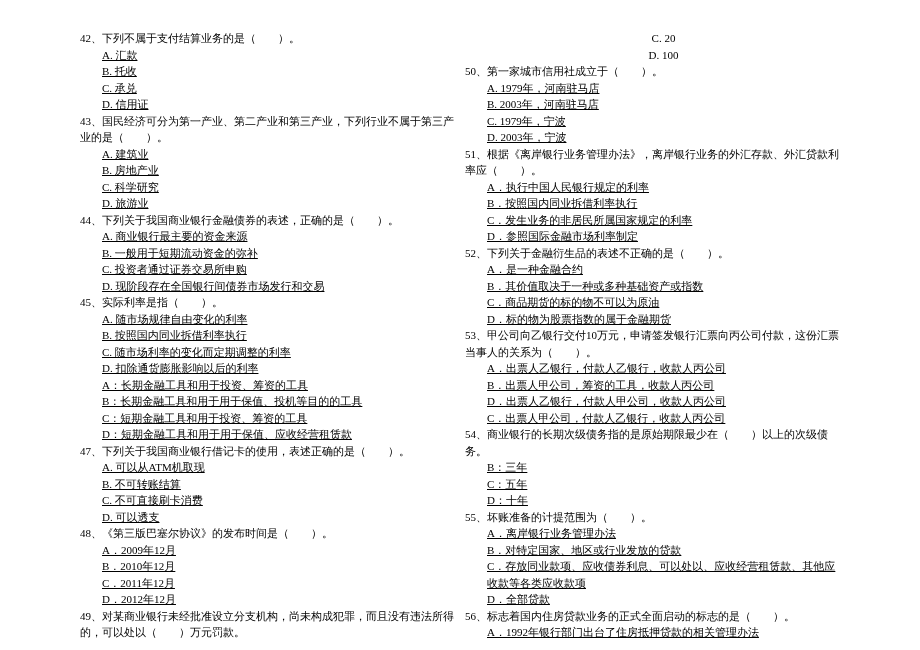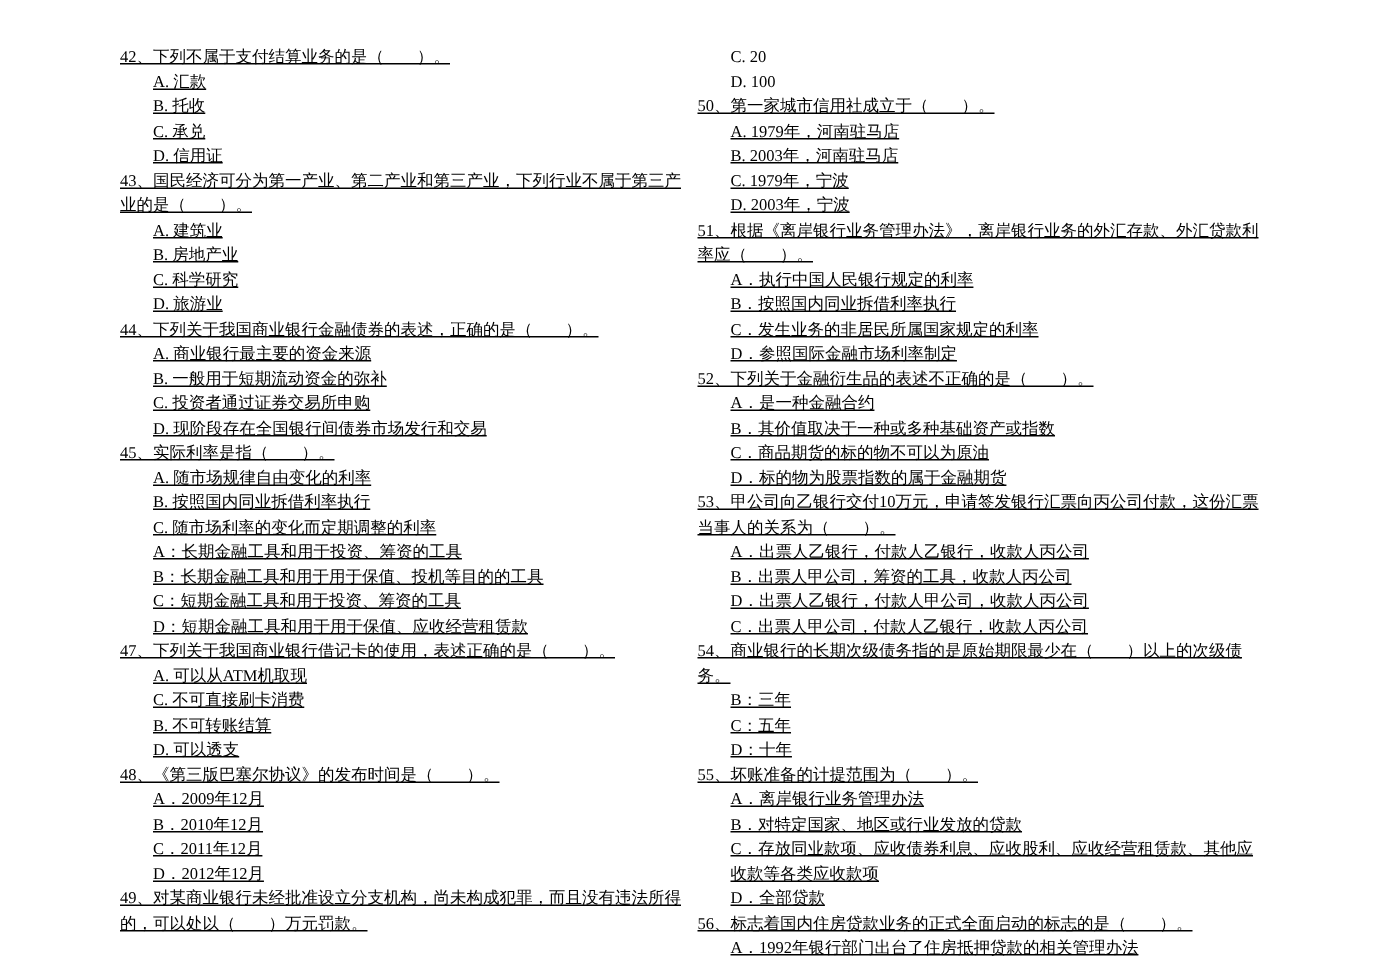--- a/index.html
+++ b/index.html
@@ -17,30 +17,30 @@
     .columns {
       display: flex;
       gap: 10px;
     }
     .col {
       flex: 1;
     }
     .q-text {
       margin: 0;
       padding: 0;
-      text-decoration: underline;
     }
     .option {
       padding-left: 2em;
       margin: 0;
       text-decoration: underline;
     }
     .option-short {
       padding-left: 2em;
       margin: 0;
+      text-align: center;
     }
   </style>
 </head>
 <body>
 
 <div class="columns">
   <div class="col">
     <p class="q-text">42、下列不属于支付结算业务的是（　　）。</p>
     <p class="option">A. 汇款</p>
     <p class="option">B. 托收</p>
@@ -56,30 +56,31 @@
     <p class="q-text">44、下列关于我国商业银行金融债券的表述，正确的是（　　）。</p>
     <p class="option">A. 商业银行最主要的资金来源</p>
     <p class="option">B. 一般用于短期流动资金的弥补</p>
     <p class="option">C. 投资者通过证券交易所申购</p>
     <p class="option">D. 现阶段存在全国银行间债券市场发行和交易</p>
 
     <p class="q-text">45、实际利率是指（　　）。</p>
     <p class="option">A. 随市场规律自由变化的利率</p>
     <p class="option">B. 按照国内同业拆借利率执行</p>
     <p class="option">C. 随市场利率的变化而定期调整的利率</p>
+    <p class="option">D. 扣除通货膨胀影响以后的利率</p>
 
     <p class="option">A：长期金融工具和用于投资、筹资的工具</p>
     <p class="option">B：长期金融工具和用于用于保值、投机等目的的工具</p>
     <p class="option">C：短期金融工具和用于投资、筹资的工具</p>
     <p class="option">D：短期金融工具和用于用于保值、应收经营租赁款</p>
 
     <p class="q-text">47、下列关于我国商业银行借记卡的使用，表述正确的是（　　）。</p>
     <p class="option">A. 可以从ATM机取现</p>
+    <p class="option">B. 不可转账结算</p>
     <p class="option">C. 不可直接刷卡消费</p>
-    <p class="option">B. 不可转账结算</p>
     <p class="option">D. 可以透支</p>
 
     <p class="q-text">48、《第三版巴塞尔协议》的发布时间是（　　）。</p>
     <p class="option">A．2009年12月</p>
     <p class="option">B．2010年12月</p>
     <p class="option">C．2011年12月</p>
     <p class="option">D．2012年12月</p>
 
     <p class="q-text">49、对某商业银行未经批准设立分支机构，尚未构成犯罪，而且没有违法所得的，可以处以（　　）万元罚款。</p>
 
@@ -114,20 +115,20 @@
     <p class="option">C．出票人甲公司，付款人乙银行，收款人丙公司</p>
 
     <p class="q-text">54、商业银行的长期次级债务指的是原始期限最少在（　　）以上的次级债务。</p>
     <p class="option">B：三年</p>
     <p class="option">C：五年</p>
     <p class="option">D：十年</p>
 
     <p class="q-text">55、坏账准备的计提范围为（　　）。</p>
     <p class="option">A．离岸银行业务管理办法</p>
     <p class="option">B．对特定国家、地区或行业发放的贷款</p>
-    <p class="option">C．存放同业款项、应收债券利息、应收股利、应收经营租赁款、其他应收款等各类应收款项</p>
+    <p class="option">C．存放同业款项、应收债券利息、可以处以、应收经营租赁款、其他应收款等各类应收款项</p>
     <p class="option">D．全部贷款</p>
 
     <p class="q-text">56、标志着国内住房贷款业务的正式全面启动的标志的是（　　）。</p>
     <p class="option">A．1992年银行部门出台了住房抵押贷款的相关管理办法</p>
 
   </div>
 </div>
 
 </body></html>

